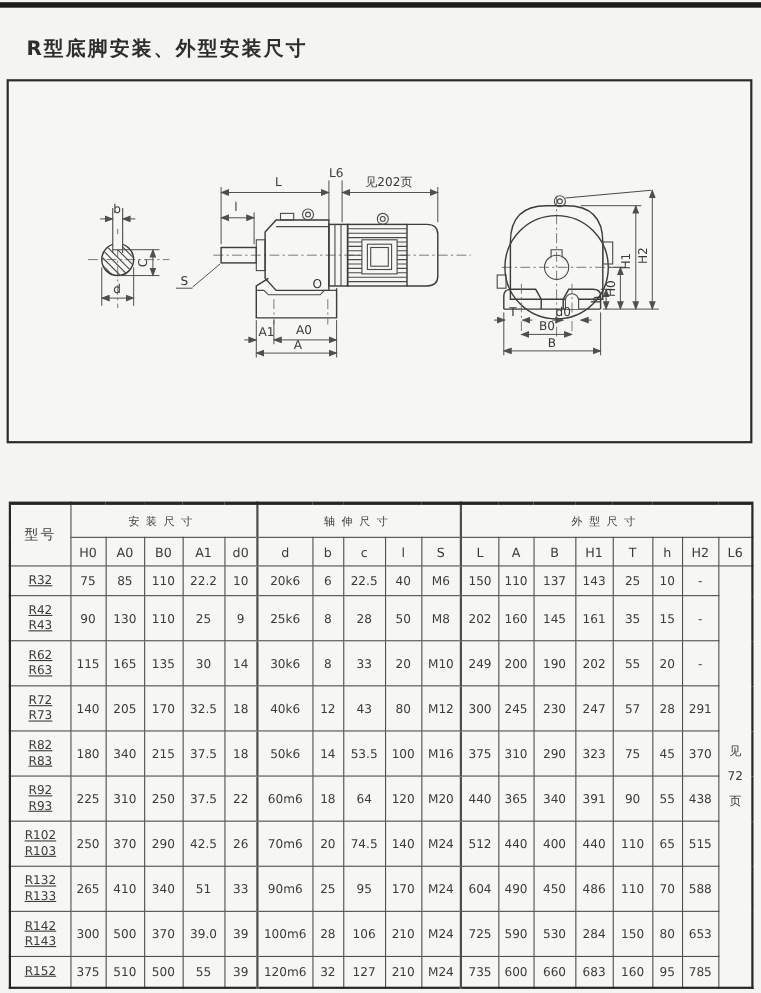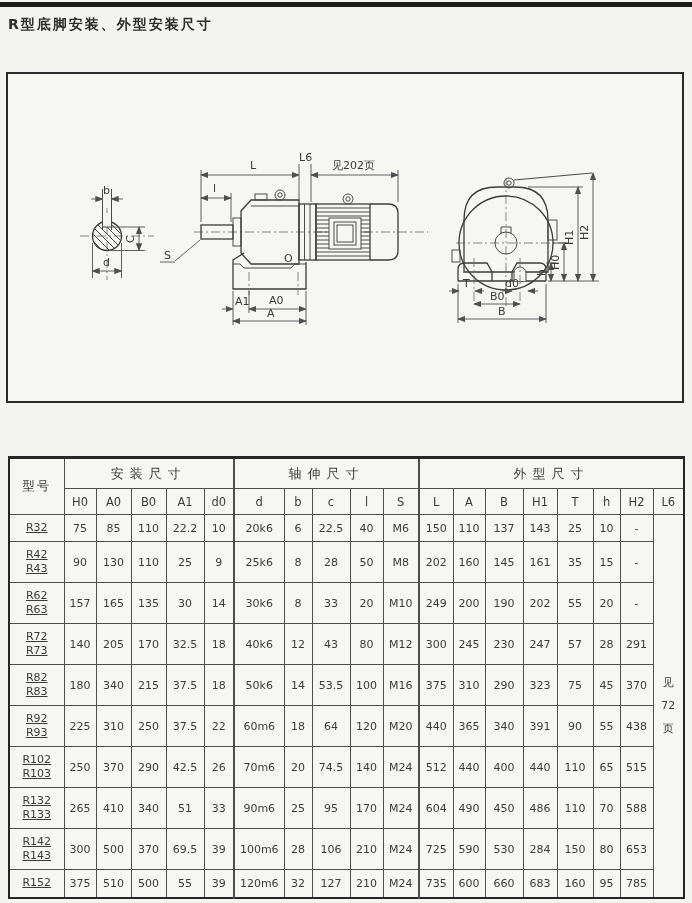--- a/index.html
+++ b/index.html
@@ -8,22 +8,22 @@
     background:#f4f4f1;
     font-family:"DejaVu Sans","Liberation Sans",sans-serif;
     position:relative;overflow:hidden;
     color:#3b3b3b;
   }
   .top-rule{
     position:absolute;left:0;top:2px;width:692px;height:5px;
     background:#1c1c1c;
   }
   .title{
-    position:absolute;left:8px;top:16px;margin:0;
-    font-size:14px;font-weight:600;letter-spacing:2px;color:#2d2d2d;
+    position:absolute;left:8px;top:16px;margin:16px;
+    font-size:18px;font-weight:600;letter-spacing:2px;color:#2d2d2d;
   }
   .drawing-box{
     position:absolute;left:6px;top:72px;width:674px;height:327px;
     border:2px solid #2b2b2b;background:#f6f6f3;
   }
   svg{display:block;}
   svg text{font-family:"DejaVu Sans","Liberation Sans",sans-serif;fill:#3a3a3a;font-size:11px;}
   .ln{stroke:#4a4a4a;stroke-width:1;fill:none;}
   .lnb{stroke:#3c3c3c;stroke-width:1.3;fill:none;}
   .cl{stroke:#6a6a6a;stroke-width:0.8;fill:none;stroke-dasharray:9 3 2 3;}
@@ -34,21 +34,21 @@
     border-collapse:collapse;table-layout:fixed;
     background:#f6f6f3;
   }
   .dim-table th,.dim-table td{
     border:1px solid #4e4e4e;
     text-align:center;vertical-align:middle;
     font-size:11px;font-weight:normal;color:#3b3b3b;
     padding:0;overflow:hidden;
   }
   .dim-table{border:2px solid #262626;border-top-width:3px;}
-  .group-row th{height:29px;font-size:13px;letter-spacing:6px;}
+  .group-row th{height:29px;font-size:10px;letter-spacing:6px;}
   .group-row th.model-h{letter-spacing:2px;font-size:12.5px;}
   .sub-row th{height:25px;font-size:11.5px;}
   .gl{border-left-width:2px !important;}
   tr.single{height:27px;}
   tr.double{height:41px;}
   tr.last{height:28px;}
   td.model{white-space:pre-line;line-height:1.3;text-decoration:underline;}
   td.l6note{white-space:pre-line;line-height:2.1;font-size:11px;}
 </style>
 </head>
@@ -321,21 +321,21 @@
           <td>160</td>
           <td>145</td>
           <td>161</td>
           <td>35</td>
           <td>15</td>
           <td>-</td>
         </tr>
         <tr class="double">
           <td class="model">R62
 R63</td>
-          <td>157</td>
+          <td>115</td>
           <td>165</td>
           <td>135</td>
           <td>30</td>
           <td>14</td>
           <td class="gl">30k6</td>
           <td>8</td>
           <td>33</td>
           <td>20</td>
           <td>M10</td>
           <td class="gl">249</td>
@@ -450,21 +450,21 @@
           <td>110</td>
           <td>70</td>
           <td>588</td>
         </tr>
         <tr class="double">
           <td class="model">R142
 R143</td>
           <td>300</td>
           <td>500</td>
           <td>370</td>
-          <td>69.5</td>
+          <td>39.0</td>
           <td>39</td>
           <td class="gl">100m6</td>
           <td>28</td>
           <td>106</td>
           <td>210</td>
           <td>M24</td>
           <td class="gl">725</td>
           <td>590</td>
           <td>530</td>
           <td>284</td>

